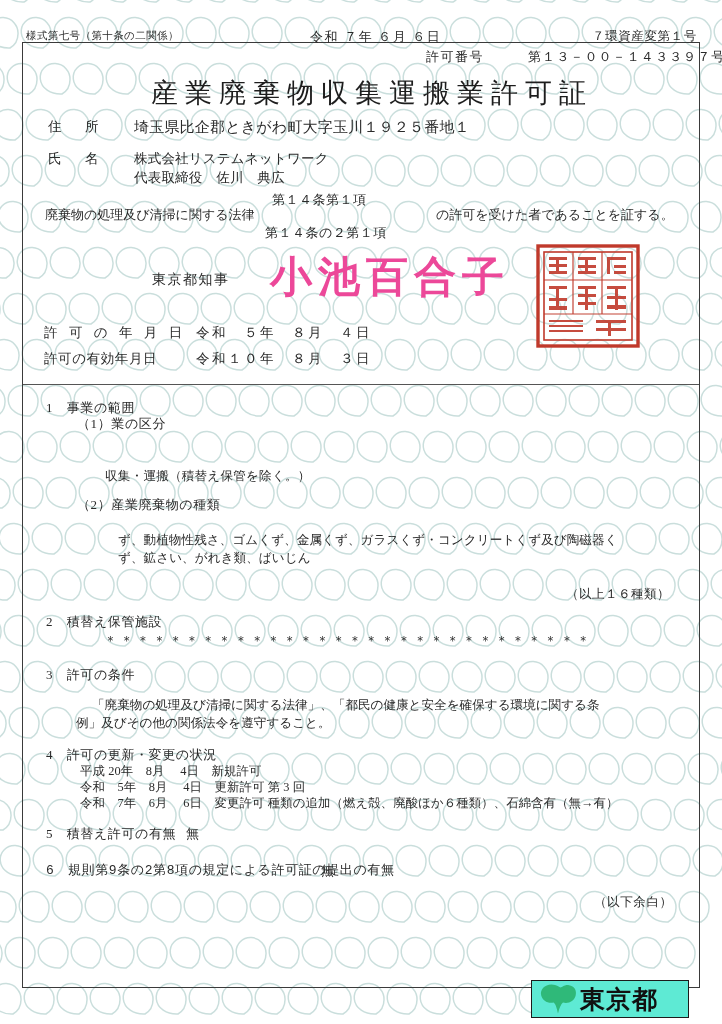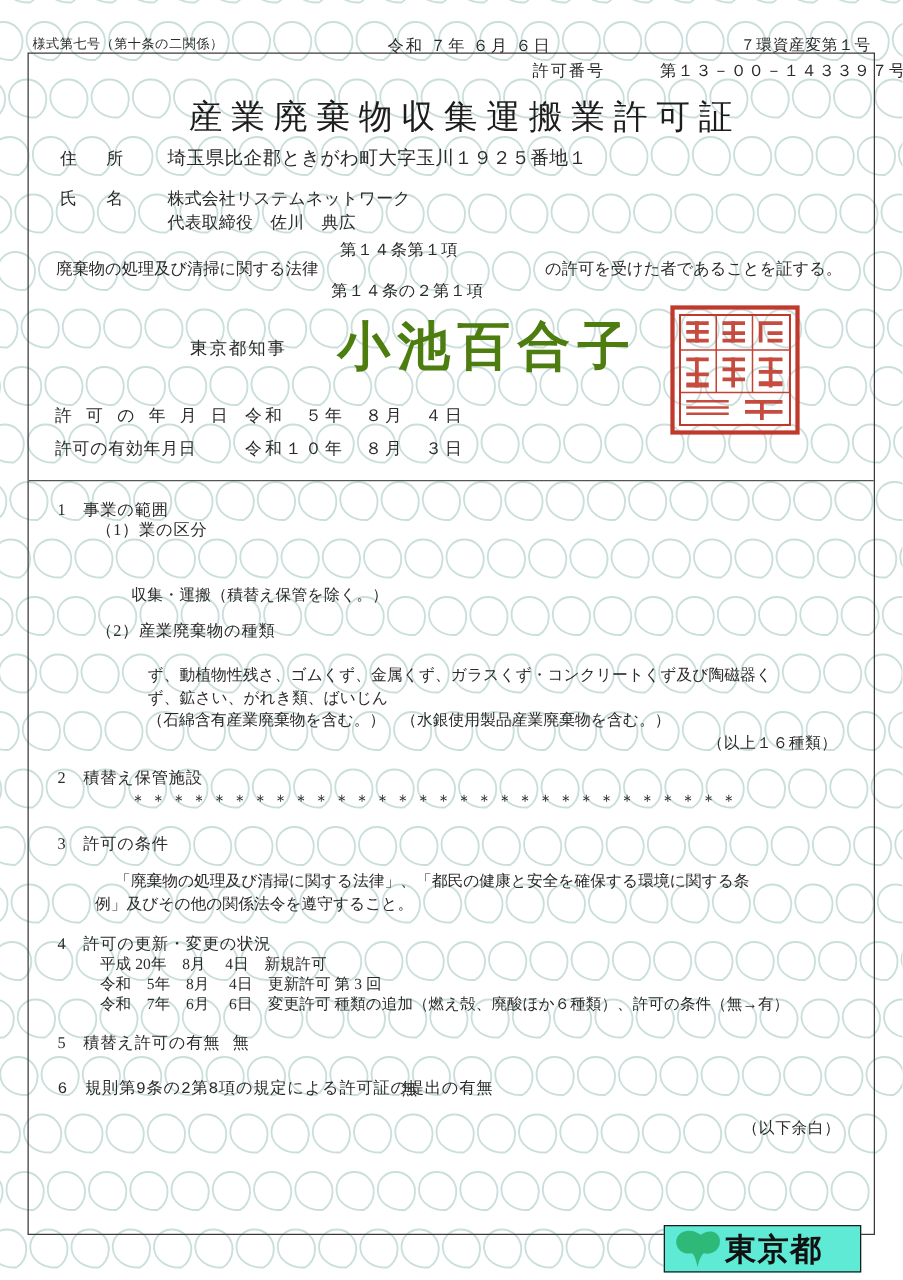--- a/index.html
+++ b/index.html
@@ -80,21 +80,21 @@
   #law-cl2   { left: 265px; top: 226px; font-size: 13px; letter-spacing: 0.5px; }
   #law-tail  { left: 436px; top: 208px; font-size: 13px; }
 
   
   #gov-title { left: 152px; top: 273px; font-size: 14px; letter-spacing: 1.5px; }
   #gov-name  {
     left: 270px; top: 256px;
     font-size: 42px; letter-spacing: 6px;
     font-family: "DejaVu Serif", "Liberation Serif", serif;
     font-weight: 700;
-    color: #4d7c0f;
+    color: #ec4899;
   }
 
   
   #seal {
     position: absolute;
     left: 536px; top: 244px;
     width: 104px; height: 104px;
     z-index: 6;
   }
 
@@ -1267,34 +1267,33 @@
   <div class="txt" id="pd1-value">令和　５年　８月　４日</div>
   <div class="txt" id="pd2-label">許可の有効年月日</div>
   <div class="txt" id="pd2-value">令和１０年　８月　３日</div>
 
   <div class="txt sec-head" id="s1-head">1　事業の範囲</div>
   <div class="txt sub-head" id="s1-1-head">（1）業の区分</div>
   <div class="txt body-line" id="s1-1-val">収集・運搬（積替え保管を除く。）</div>
   <div class="txt sub-head" id="s1-2-head">（2）産業廃棄物の種類</div>
   <div class="txt" id="w-l2">ず、動植物性残さ、ゴムくず、金属くず、ガラスくず・コンクリートくず及び陶磁器く</div>
   <div class="txt" id="w-l3">ず、鉱さい、がれき類、ばいじん</div>
-  <div class="txt" id="w-l4">（石綿含有産業廃棄物を含む。）　（水銀使用製品産業廃棄物を含む。）</div>
   <div class="txt" id="w-total">（以上１６種類）</div>
 
   <div class="txt sec-head" id="s2-head">2　積替え保管施設</div>
   <div class="txt" id="s2-val">＊＊＊＊＊＊＊＊＊＊＊＊＊＊＊＊＊＊＊＊＊＊＊＊＊＊＊＊＊＊</div>
 
   <div class="txt sec-head" id="s3-head">3　許可の条件</div>
   <div class="txt" id="s3-l2">例」及びその他の関係法令を遵守すること。</div>
   <div class="txt" id="s3-l1">「廃棄物の処理及び清掃に関する法律」、「都民の健康と安全を確保する環境に関する条</div>
 
   <div class="txt sec-head" id="s4-head">4　許可の更新・変更の状況</div>
   <div class="txt hist-row" id="h1">平成 20年　8月　 4日　新規許可</div>
   <div class="txt hist-row" id="h2">令和　5年　8月　 4日　更新許可 第 3 回</div>
-  <div class="txt hist-row" id="h3">令和　7年　6月　 6日　変更許可 種類の追加（燃え殻、廃酸ほか６種類）、許可の条件（無→有）</div>
+  <div class="txt hist-row" id="h3">令和　7年　6月　 6日　変更許可 種類の追加（燃え殻、廃酸ほか６種類）、石綿含有（無→有）</div>
 
   <div class="txt sec-head" id="s5-head">5　積替え許可の有無</div>
   <div class="txt" id="s5-val">無</div>
 
   <div class="txt sec-head" id="s6-head">6　規則第9条の2第8項の規定による許可証の提出の有無</div>
   <div class="txt" id="s6-val">無</div>
 
   <div class="txt" id="blank-note">（以下余白）</div>
 
   <div id="tokyo-logo">

